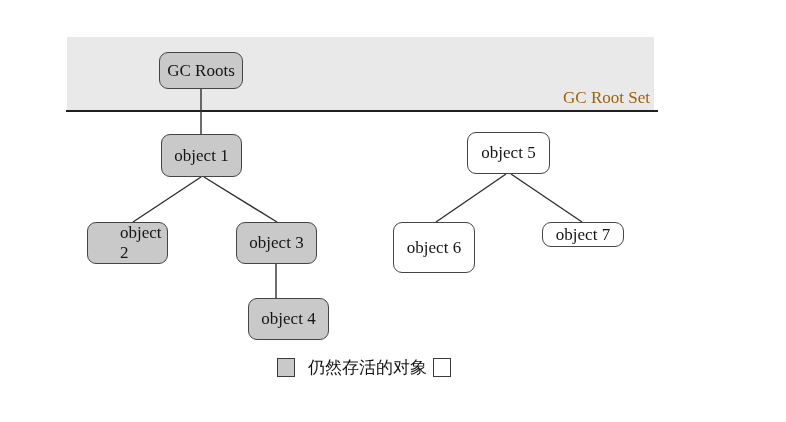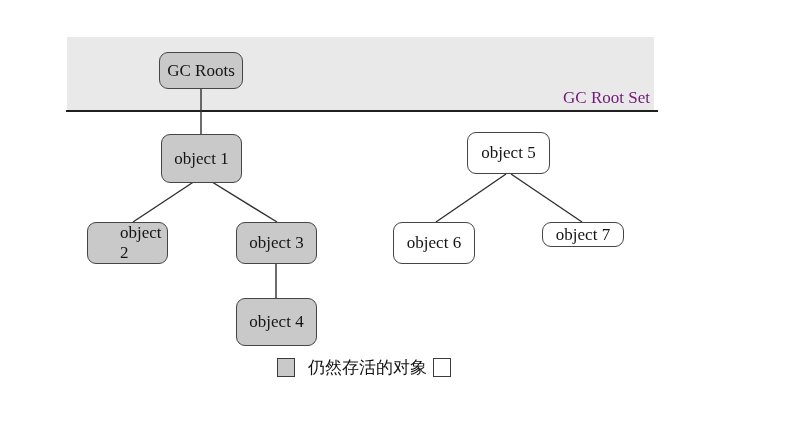--- a/index.html
+++ b/index.html
@@ -23,21 +23,21 @@
     left: 66px; top: 110px;
     width: 592px; height: 2px;
     background: #1f1f1f;
   }
   .root-set-label {
     position: absolute;
     left: 450px; top: 88px;
     width: 200px;
     text-align: right;
     font-size: 17px;
-    color: #701a75;
+    color: #a16207;
   }
   .edges {
     position: absolute;
     left: 0; top: 0;
     width: 786px; height: 422px;
   }
   .edges line { stroke: #2f2f2f; stroke-width: 1.4; }
   .node {
     position: absolute;
     box-sizing: border-box;
@@ -45,26 +45,26 @@
     border-radius: 9px;
     display: flex;
     align-items: center;
     justify-content: center;
     font-size: 17px;
     color: #141414;
   }
   .node.alive { background: #c9c9c9; }
   .node.reclaimable { background: #ffffff; }
   .n-gcroots { left: 159px; top: 52px;  width: 84px; height: 37px; }
-  .n-obj1    { left: 161px; top: 134px; width: 81px; height: 49px; }
+  .n-obj1    { left: 161px; top: 134px; width: 81px; height: 43px; }
   .n-obj2    { left: 87px;  top: 222px; width: 81px; height: 42px; padding-left: 32px; }
   .n-obj3    { left: 236px; top: 222px; width: 81px; height: 42px; }
-  .n-obj4    { left: 236px; top: 298px; width: 81px; height: 48px; }
+  .n-obj4    { left: 248px; top: 298px; width: 81px; height: 42px; }
   .n-obj5    { left: 467px; top: 132px; width: 83px; height: 42px; }
-  .n-obj6    { left: 393px; top: 222px; width: 82px; height: 42px; }
+  .n-obj6    { left: 393px; top: 222px; width: 82px; height: 51px; }
   .n-obj7    { left: 542px; top: 222px; width: 82px; height: 25px; }
   .legend {
     position: absolute;
     left: 277px; top: 356px;
     display: flex;
     gap: 6px;
   }
   .legend-row {
     display: flex;
     align-items: center;

